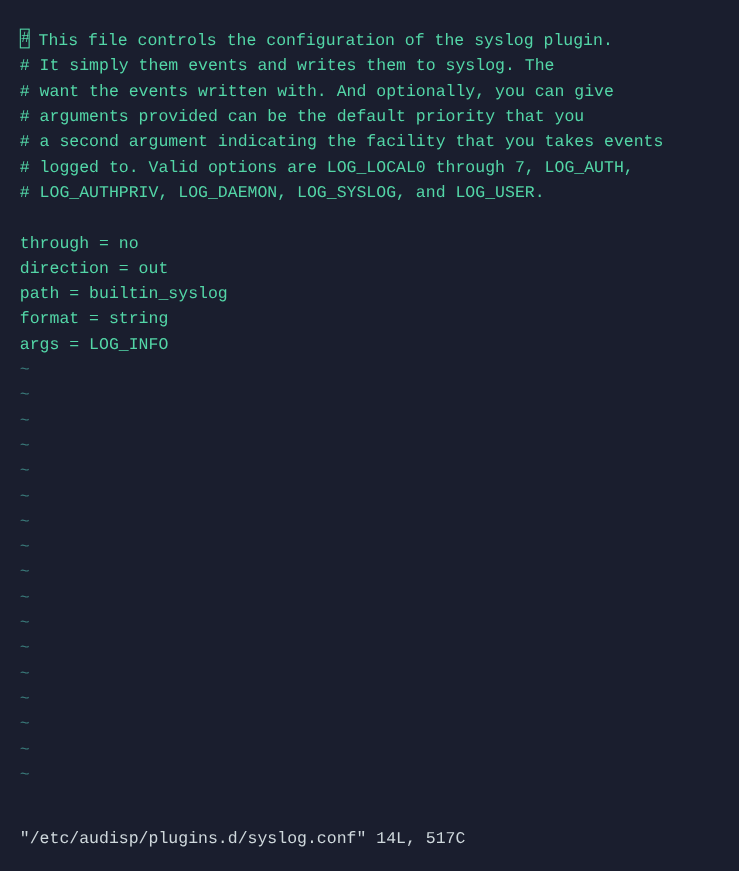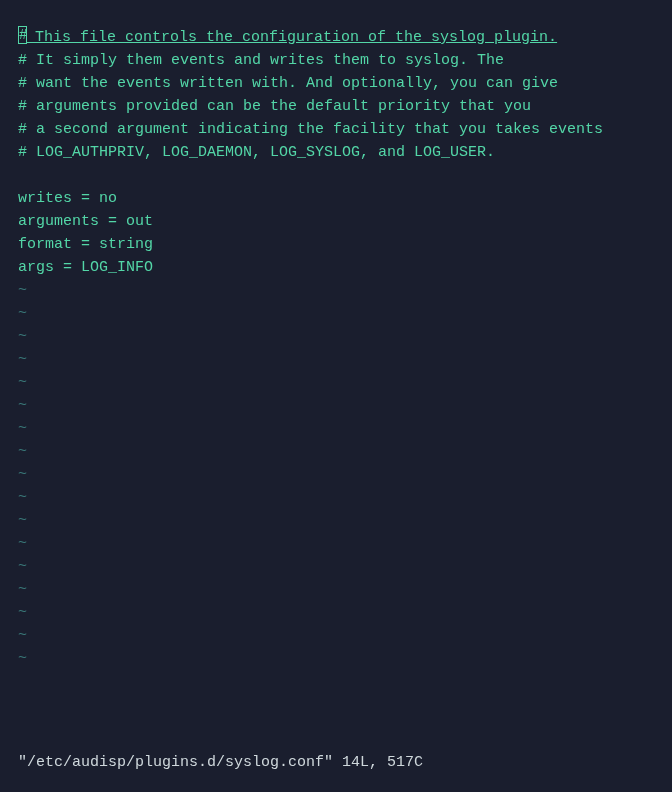--- a/index.html
+++ b/index.html
@@ -43,36 +43,37 @@
     }
     .status-line {
       color: #cfd8dc;
       white-space: pre;
       position: absolute;
       bottom: 18px;
       left: 18px;
     }
     .after-cursor {
       margin-left: -1px;
-      text-decoration: underline;
     }
   </style>
 </head>
 <body>
 
 <div class="buffer">
 <span class="line"><span class="cursor">#</span><span class="after-cursor"> This file controls the configuration of the syslog plugin.</span></span>
 <span class="line"># It simply them events and writes them to syslog. The</span>
 <span class="line"># want the events written with. And optionally, you can give</span>
 <span class="line"># arguments provided can be the default priority that you</span>
 <span class="line"># a second argument indicating the facility that you takes events</span>
+<span class="line"># logged to. Valid options are LOG_LOCAL0 through 7, LOG_AUTH,</span>
 <span class="line"># LOG_AUTHPRIV, LOG_DAEMON, LOG_SYSLOG, and LOG_USER.</span>
 <span class="line">&nbsp;</span>
-<span class="line">writes = no</span>
-<span class="line">arguments = out</span>
+<span class="line">through = no</span>
+<span class="line">direction = out</span>
+<span class="line">path = builtin_syslog</span>
 <span class="line">format = string</span>
 <span class="line">args = LOG_INFO</span>
 <span class="line tilde">~</span>
 <span class="line tilde">~</span>
 <span class="line tilde">~</span>
 <span class="line tilde">~</span>
 <span class="line tilde">~</span>
 <span class="line tilde">~</span>
 <span class="line tilde">~</span>
 <span class="line tilde">~</span>

